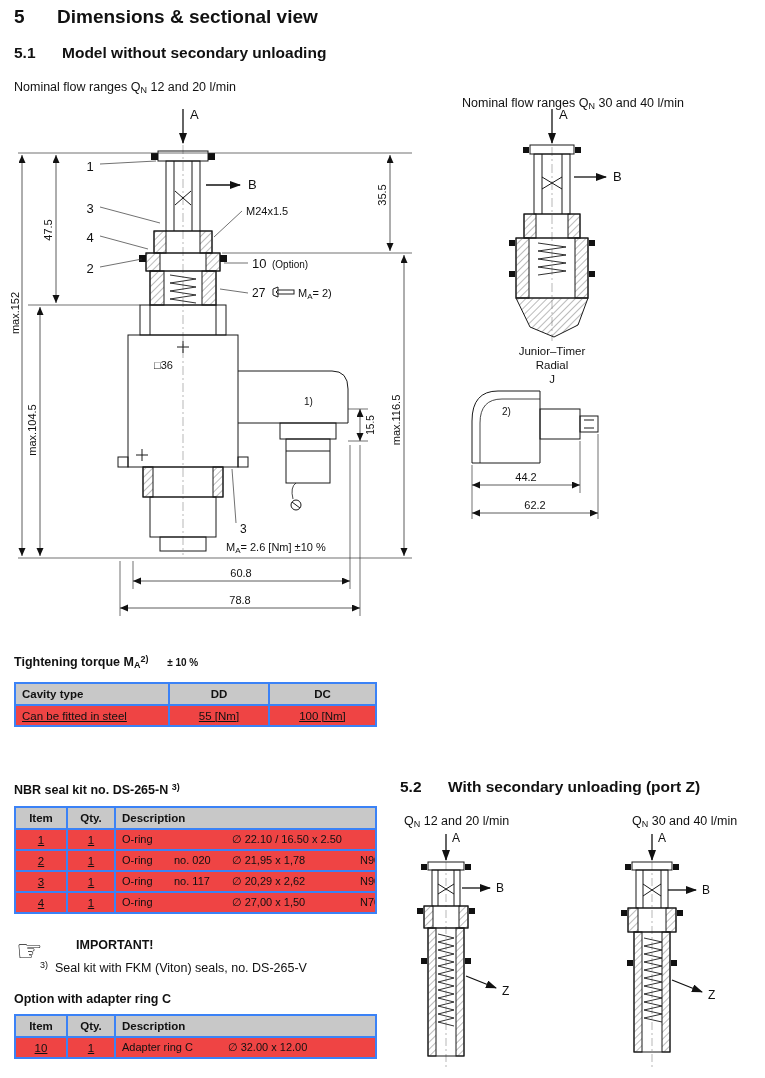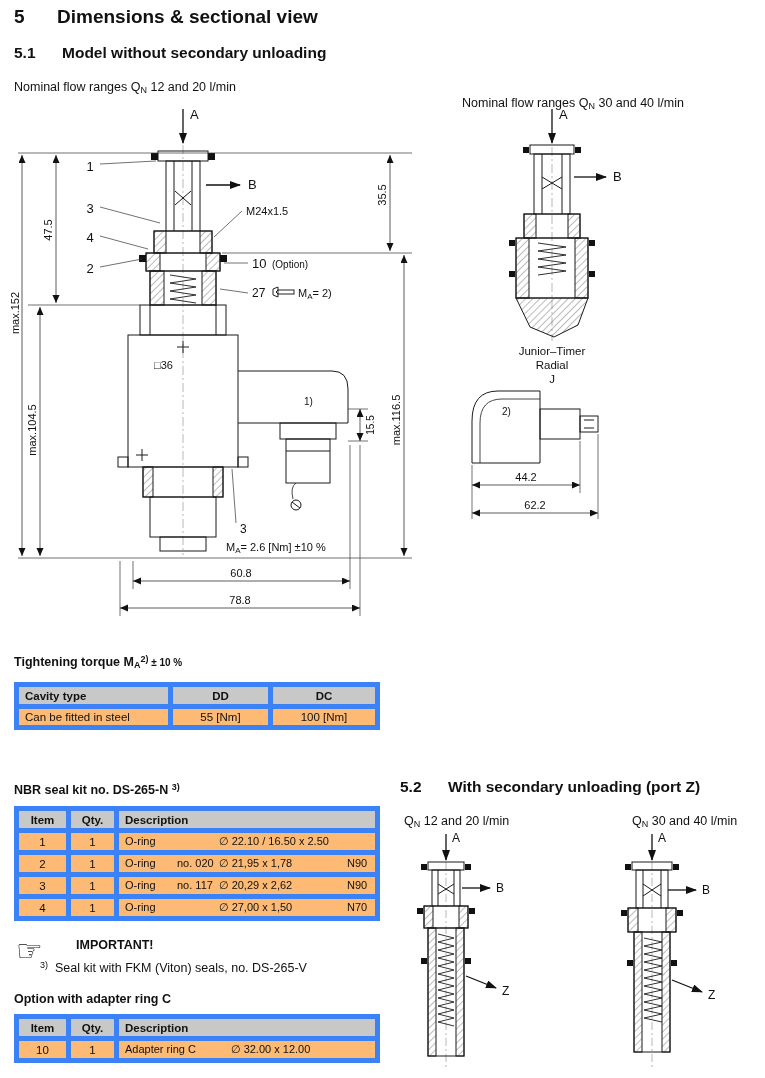--- a/index.html
+++ b/index.html
@@ -7,36 +7,36 @@
   body { font-family:"Liberation Sans", sans-serif; color:#111; }
   .page { position:relative; width:765px; height:1078px; background:#fff; overflow:hidden; }
   .abs { position:absolute; }
   .h1 { font-size:19px; font-weight:bold; display:flex; }
   .h1 .num { width:43px; flex:0 0 auto; }
   .h2 { font-size:15.5px; font-weight:bold; display:flex; }
   .h2 .num { width:48px; flex:0 0 auto; }
   .lbl { font-size:12.5px; }
   sub { font-size:9px; vertical-align:-2px; }
   sup { font-size:9px; vertical-align:4px; }
-  .tol { font-size:10px; }
+  .tol { font-size:10px;margin-left:16px; }
   .boldlbl { font-size:12.5px; font-weight:bold; }
   table { border-collapse:collapse; font-size:11.5px; table-layout:fixed; }
-  th, td { border:5px solid #3b82f6; padding:2px 6px; overflow:hidden; white-space:nowrap;margin-left:12px; }
+  th, td { border:2px solid #3b82f6; padding:2px 6px; overflow:hidden; white-space:nowrap;margin-left:12px; }
   th { background:#c8c8c8; font-weight:bold; text-align:left; height:22px; }
-  td { height:21px; background:#fdba74; }
+  td { height:21px; background:#ef4444;text-decoration:underline; }
   .ctr { text-align:center; }
   .tq .cav { width:154px; }
   .tq .dd  { width:100px; }
   .tq .dc  { width:107px; }
   .kit .it { width:52px; }
   .kit .qt { width:48px; }
   .kit .de { width:261px; }
   .desc span { display:inline-block; font-size:11px; }
   .dn  { width:52px; }
-  .dno { width:42px; }
+  .dno { width:58px; }
   .dsz { width:128px; }
   .dnA { width:106px; }
   .hand { font-size:30px; line-height:30px; }
   .imp-label { font-size:12.5px; font-weight:bold; }
   svg text { font-family:"Liberation Sans", sans-serif; fill:#111; stroke:none; }
 </style>
 </head>
 <body>
 
 <div class="page">

